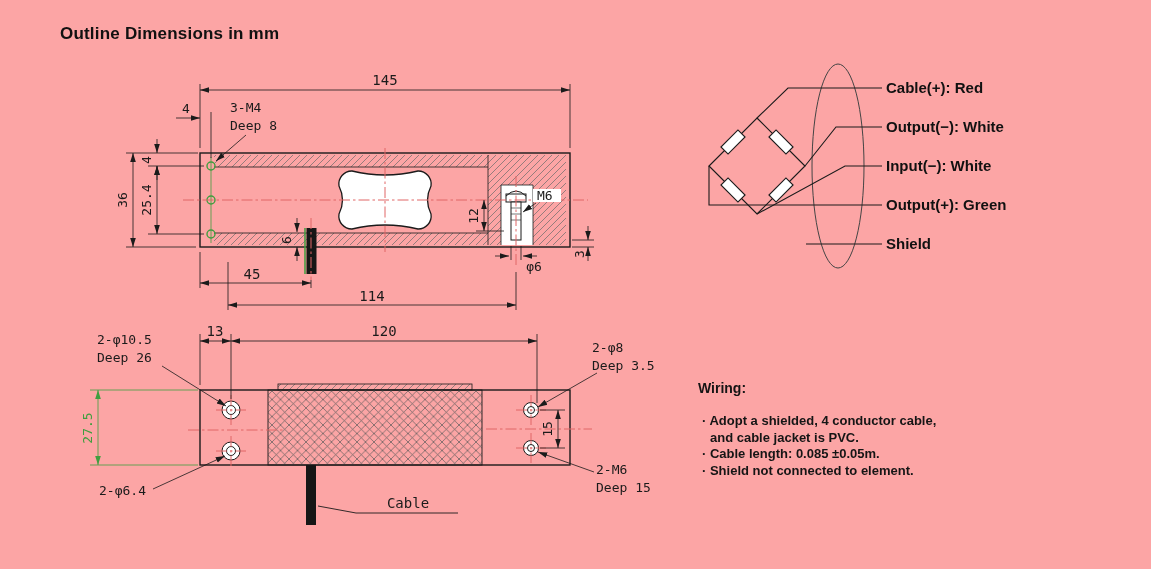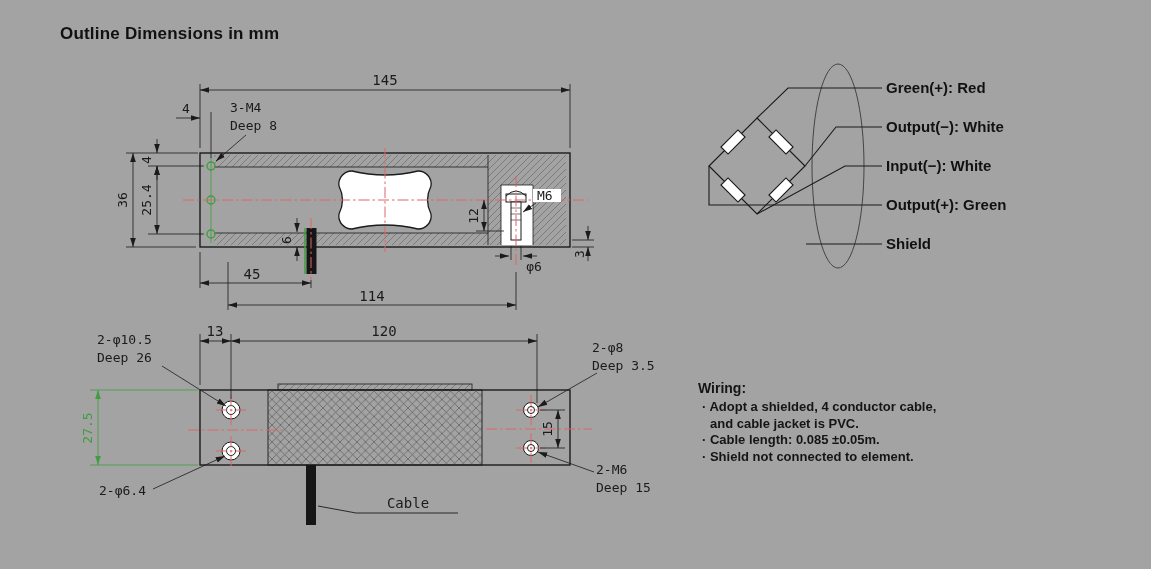--- a/index.html
+++ b/index.html
@@ -1,27 +1,27 @@
 <!DOCTYPE html>
 <html><head>
 <meta charset="utf-8">
 <style>
   html,body{margin:0;padding:0;background:#fff;}
-  .page{position:relative;width:1151px;height:569px;background:#a3a3a3;overflow:hidden;
+  .page{position:relative;width:1151px;height:569px;background:#fca5a5;overflow:hidden;
         font-family:"Liberation Sans",sans-serif;color:#111;}
   .title{position:absolute;left:60px;top:24px;font-size:17px;font-weight:700;letter-spacing:.2px;}
   svg.drawing{position:absolute;left:0;top:0;}
   svg text{font-family:"DejaVu Sans Mono",monospace;font-size:13px;fill:#1b1b1b;stroke:none;}
   svg text.big{font-size:14px;}
   svg text.green{fill:#3f9e3f;}
   .wire-label{position:absolute;left:886px;font-size:15px;font-weight:700;white-space:nowrap;color:#111;}
   .notes{position:absolute;left:684px;top:294px;width:302px;font-size:15.5px;line-height:1.17;color:#151515;}
   .note{padding-left:13px;text-indent:-9px;}
   .wiring-notes{position:absolute;left:698px;top:380px;width:262px;font-size:13px;font-weight:700;line-height:1.28;color:#151515;}
-  .wiring-heading{font-size:14px;font-weight:700;margin-bottom:1px;}
+  .wiring-heading{font-size:14px;font-weight:700;margin-bottom:15px;}
   .wnote{padding-left:12px;text-indent:-8px;}
 </style>
 </head>
 <body>
 
 <div class="page">
 
   <div class="title">Outline Dimensions in mm</div>
 
   <svg class="drawing" width="1151" height="569" viewBox="0 0 1151 569">
@@ -260,21 +260,21 @@
       <g stroke="#1b1b1b" fill="none" stroke-width="1.2">
         <path d="M757,118 L805,166 L757,214 L709,166 Z"></path>
         <rect x="-12" y="-5" width="24" height="10" fill="#fff" transform="translate(733 142) rotate(-45)"></rect>
         <rect x="-12" y="-5" width="24" height="10" fill="#fff" transform="translate(781 142) rotate(45)"></rect>
         <rect x="-12" y="-5" width="24" height="10" fill="#fff" transform="translate(781 190) rotate(-45)"></rect>
         <rect x="-12" y="-5" width="24" height="10" fill="#fff" transform="translate(733 190) rotate(45)"></rect>
       </g>
     </g>
   </svg>
 
-  <div class="wire-label" style="top:79px">Green(+): Red</div>
+  <div class="wire-label" style="top:79px">Cable(+): Red</div>
   <div class="wire-label" style="top:118px">Output(−): White</div>
   <div class="wire-label" style="top:157px">Input(−): White</div>
   <div class="wire-label" style="top:196px">Output(+): Green</div>
   <div class="wire-label" style="top:235px">Shield</div>
 
   <div class="notes">
   </div>
 
   <div class="wiring-notes">
     <div class="wiring-heading">Wiring:</div>

